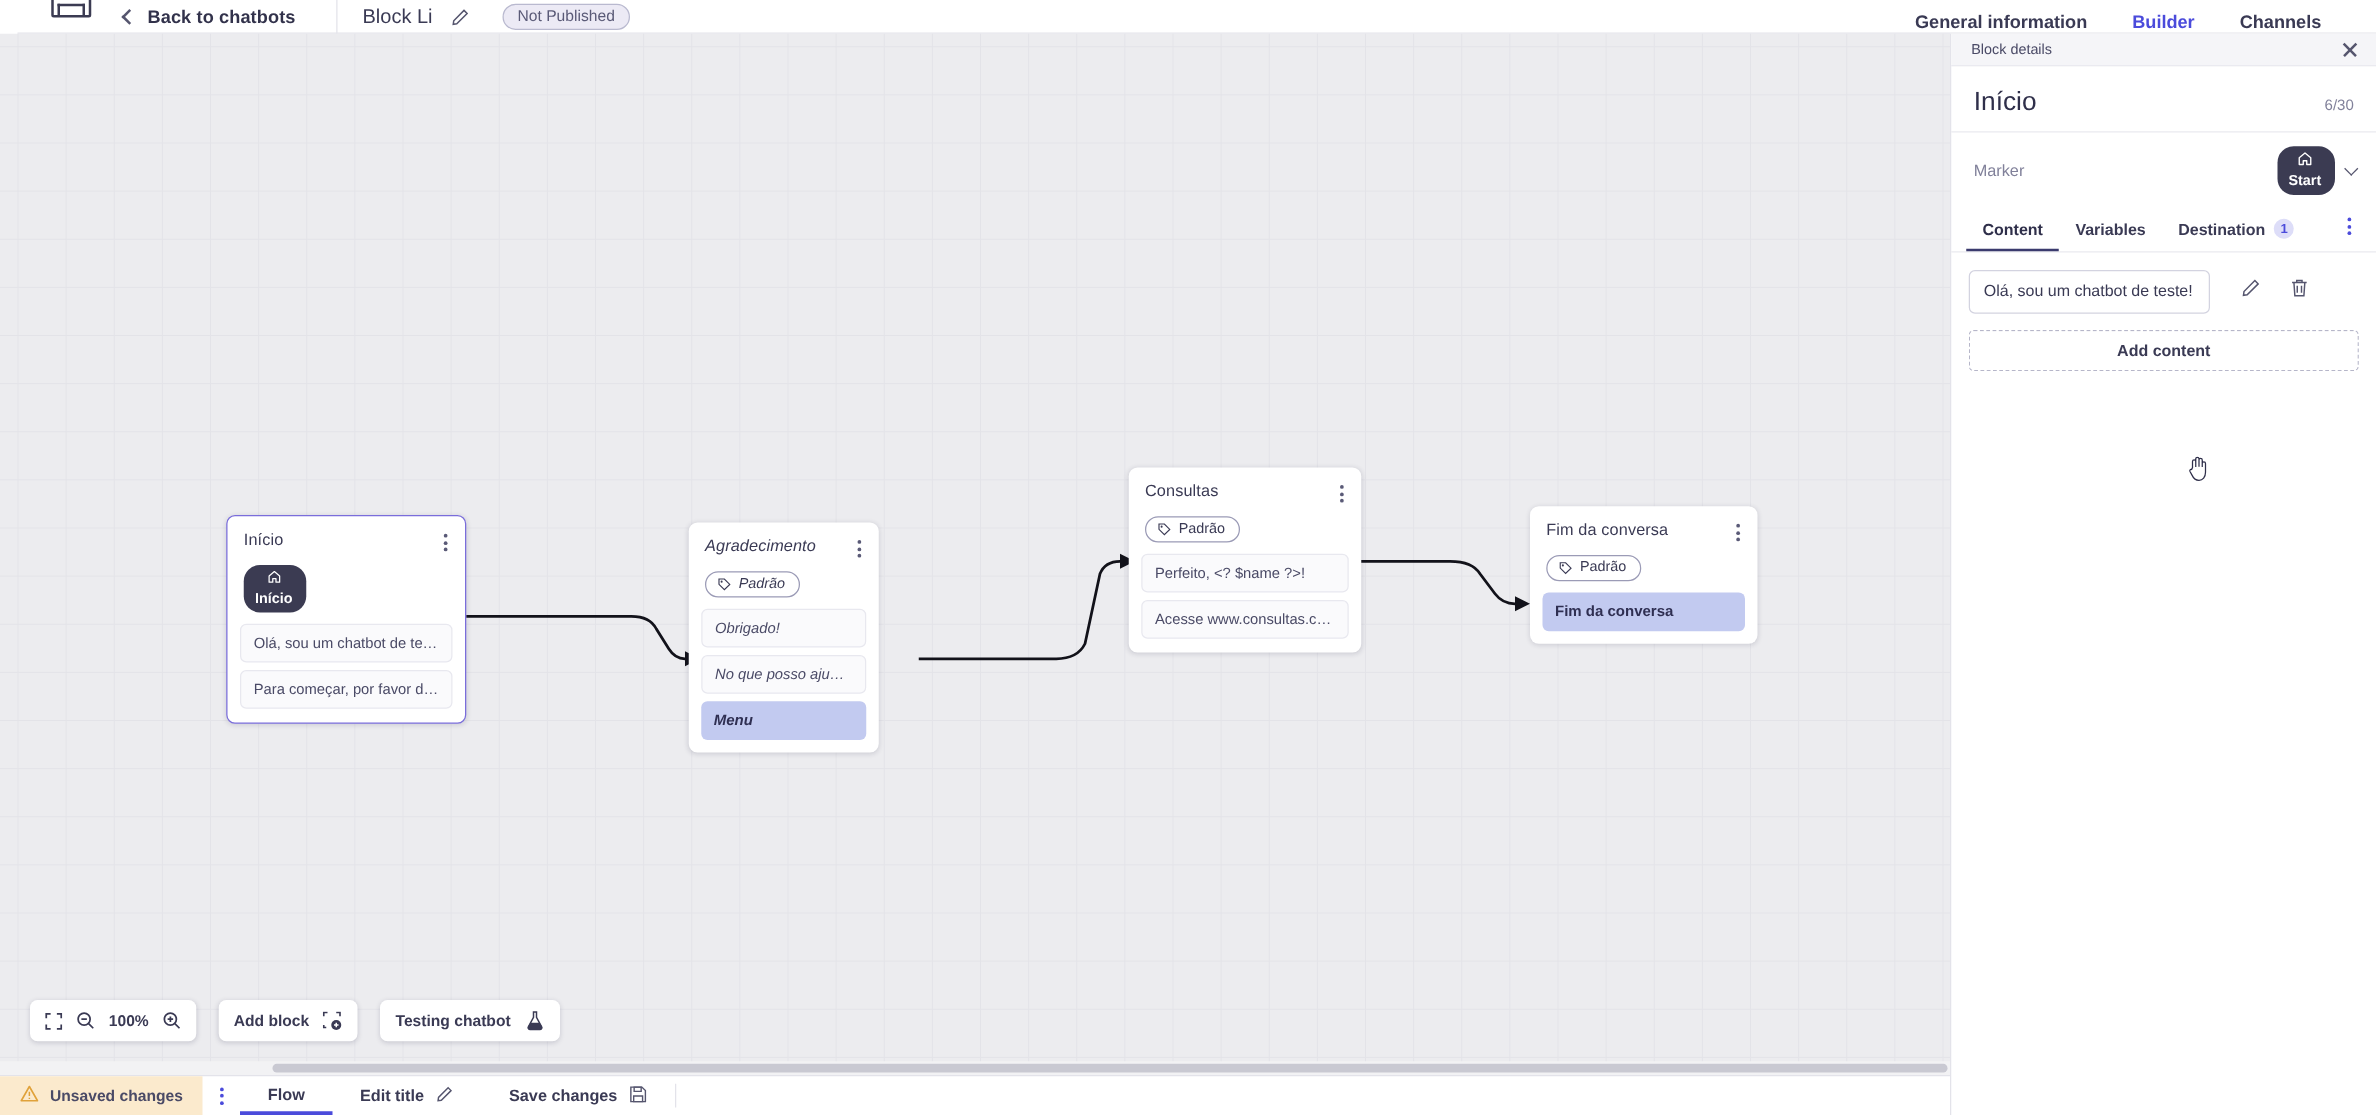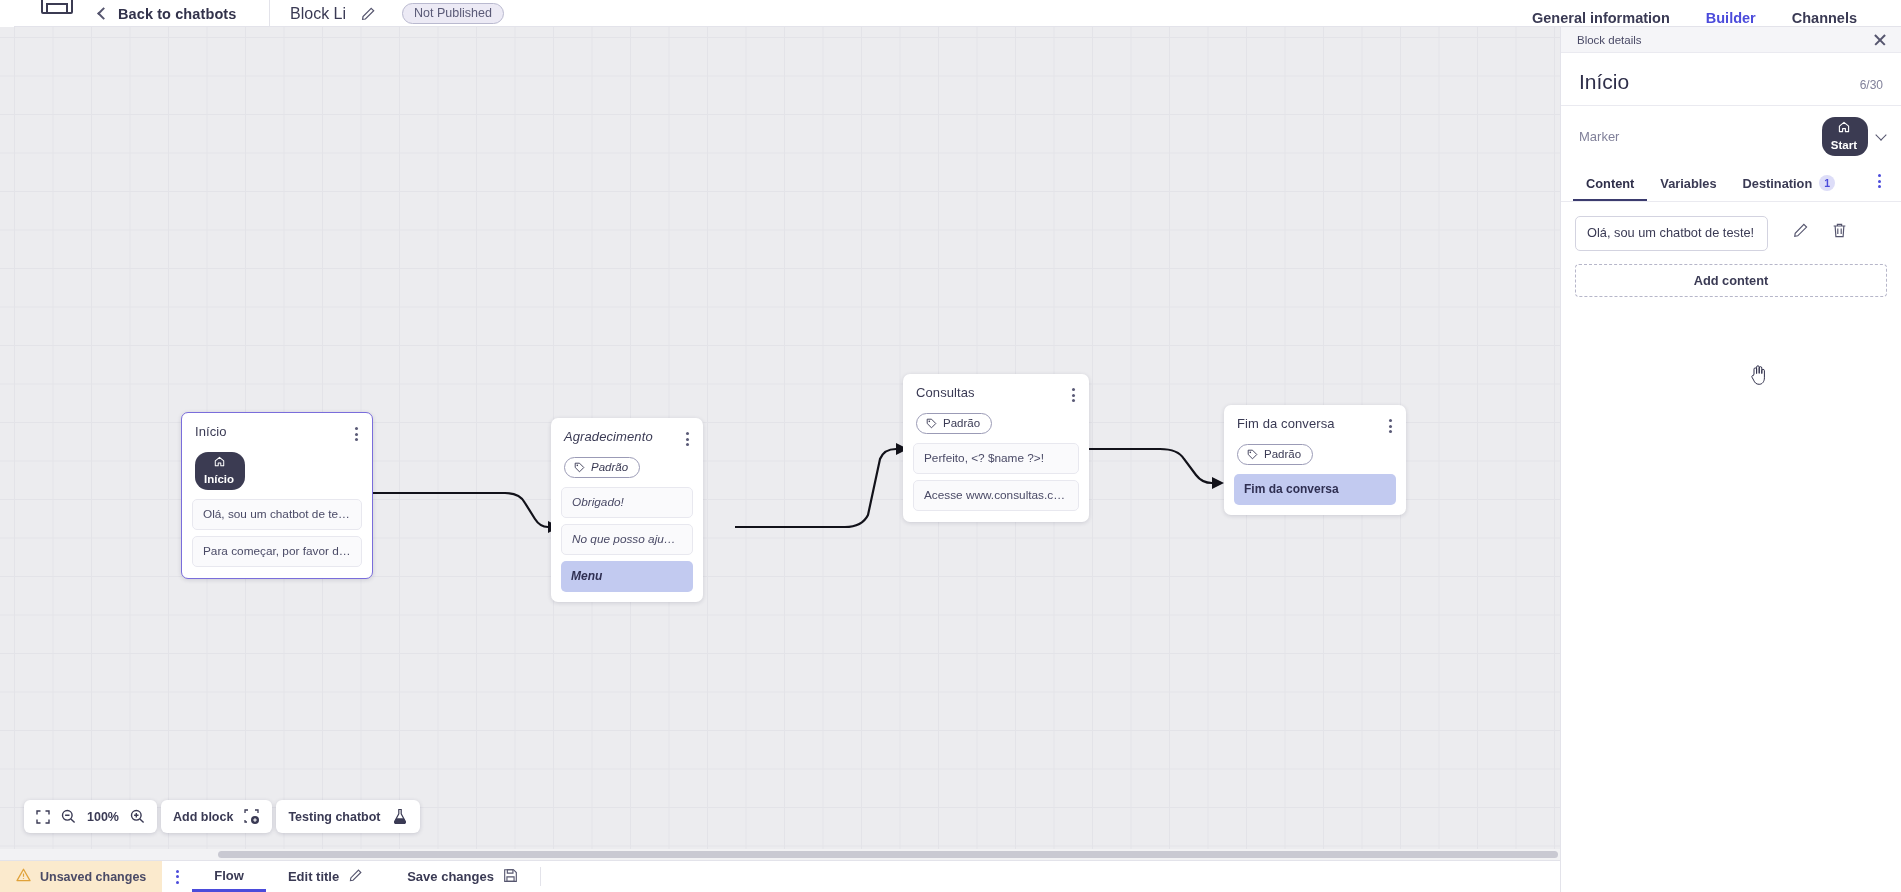--- a/index.html
+++ b/index.html
@@ -126,21 +126,21 @@
     margin: 0 10px 10px 10px;
     background: #c2caf0;
     border-radius: 5px;
     padding: 8px 10px 9px 10px;
     font-size: 12px; color: #2f2f52; font-weight: bold;
   }
 
   
   .float-toolbar {
     position: absolute; left: 24px; bottom: 27px;
-    display: flex; gap: 4px; align-items: center;
+    display: flex; gap: 18px; align-items: center;
   }
   .ft-group {
     background: #ffffff; border-radius: 6px;
     box-shadow: 0 1px 4px rgba(40,40,70,.18);
     height: 33px; display: flex; align-items: center;
     padding: 0 12px; gap: 11px;
   }
   .ft-label { font-size: 12.5px; color: #3a3a54; font-weight: bold; }
   .ic { display: inline-flex; align-items: center; justify-content: center; cursor: pointer; }
 

